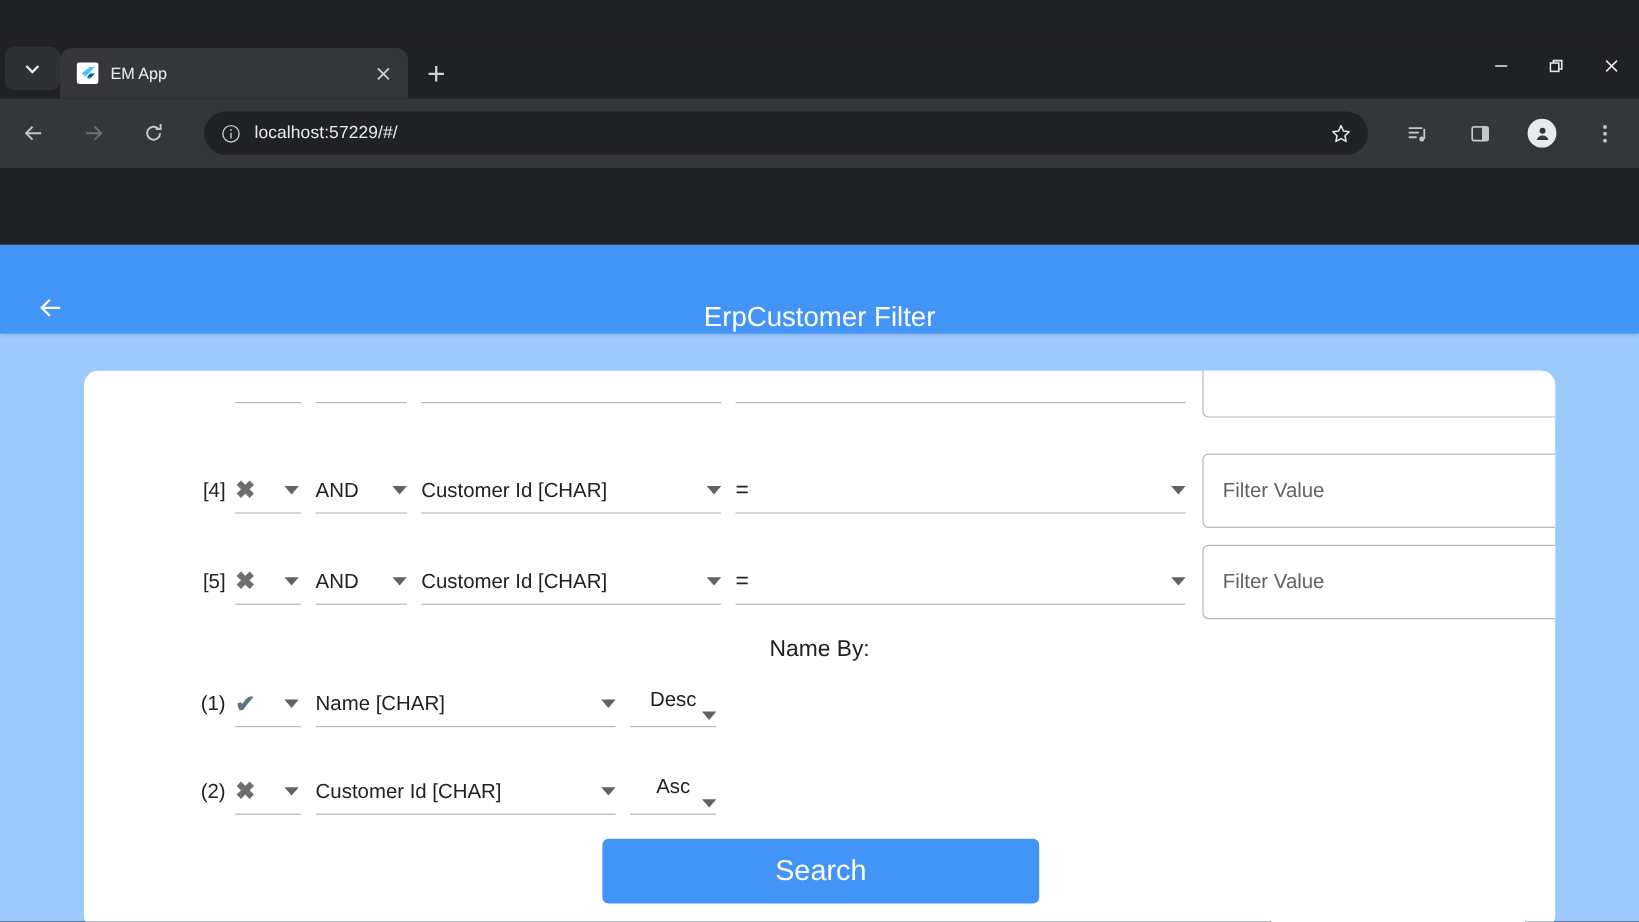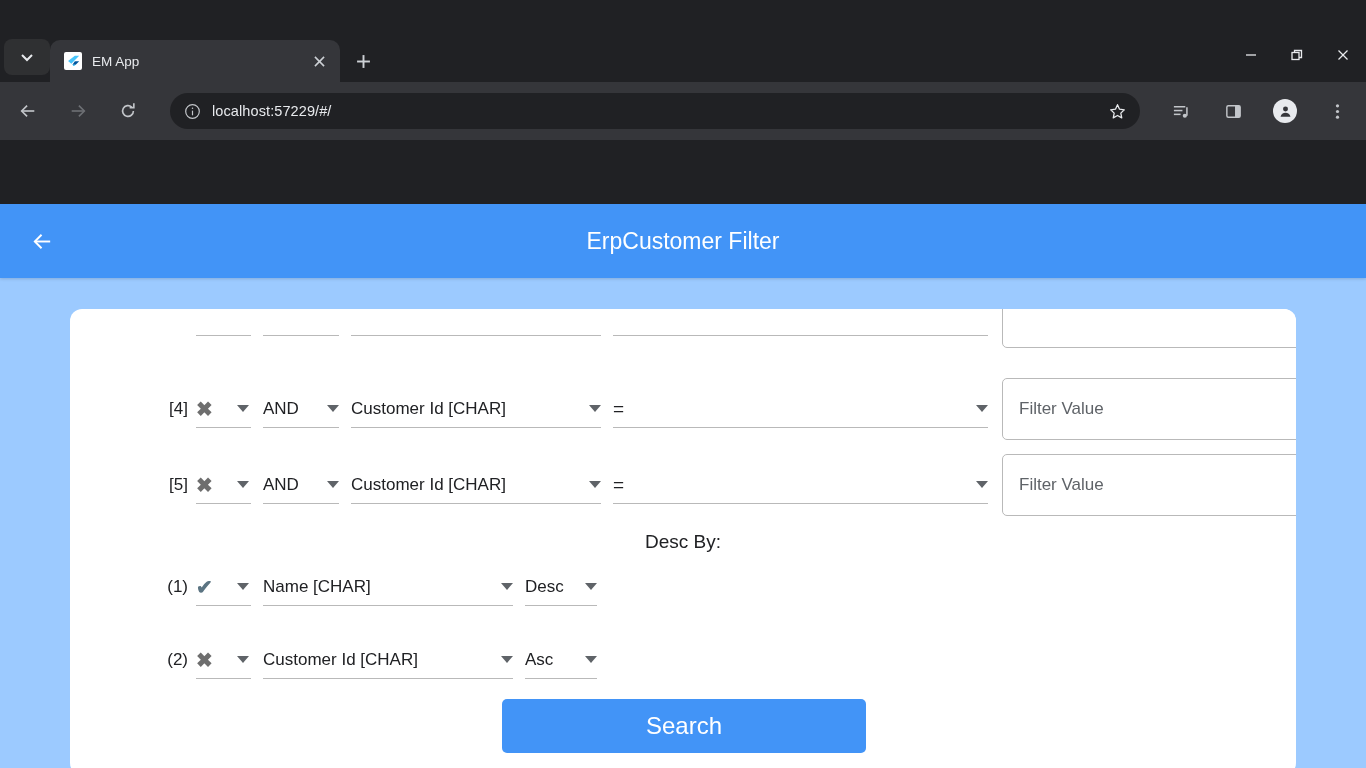--- a/index.html
+++ b/index.html
@@ -90,21 +90,21 @@
   .infobar-close { position:absolute; right:22px; width:28px; height:28px; display:flex; align-items:center; justify-content:center; }
   .infobar-close svg { width:13px; height:13px; stroke:#d8d8d8; stroke-width:1.5; }
 
   
   .viewport {
     position:absolute; left:0; top:172px; width:1366px; height:592px;
     background:#9ccaff; overflow:hidden;
   }
   .appbar {
     height: 74px; background:#4294f7;
-    display:flex; align-items:center; padding: 0 20px; position:relative;
+    display:flex; align-items:flex-end; padding: 0 20px; position:relative;
     box-shadow: 0 1px 3px rgba(0,0,0,.15);
   }
   .back-btn { width:44px; height:44px; display:flex; align-items:center; justify-content:center; }
   .back-btn svg { width:23px; height:23px; stroke:#ffffff; stroke-width:2; fill:none; }
   .appbar-title {
     position:absolute; left:0; right:0; text-align:center;
     color:#ffffff; font-size:23px; pointer-events:none;
   }
 
   .card {
@@ -136,21 +136,21 @@
 
   .fld-state { width:55px; justify-content:space-between; padding-right:2px; }
   .mark { font-size:20px; font-weight:bold; line-height:1; }
   .mark.x { color:#6e6e6e; }
   .mark.check { color:#5b7482; }
 
   .fld-logic { width:76px; justify-content:space-between; }
   .fld-field { width:250px; justify-content:space-between; }
   .fld-op { width:375px; justify-content:space-between; }
   .fld-sortfield { width:250px; justify-content:space-between; }
-  .fld-dir { width:72px; justify-content:center; }
+  .fld-dir { width:72px; justify-content:center;flex-direction:column; }
 
   .value-input {
     width: 372px; height:62px; border:1px solid #b9b9b9; border-radius:5px;
     display:flex; align-items:center; padding: 0 16px;
     font-size:17px; color:#5f6368; background:#fff; flex:0 0 auto;
   }
 
   .sortby-label {
     position:absolute; left:0; width:1226px; top:222px;
     text-align:center; font-size:19px; color:#202124;
@@ -353,21 +353,21 @@
             <span class="txt">Customer Id [CHAR]</span>
             <span class="caret"></span>
           </div>
           <div class="fld fld-op" style="margin-right:14px;">
             <span class="txt op">=</span>
             <span class="caret"></span>
           </div>
           <div class="value-input">Filter Value</div>
         </div>
 
-        <div class="sortby-label">Desc By:</div>
+        <div class="sortby-label">Name By:</div>
 
         <div class="filter-row" style="left:84px; top:240px;">
           <div class="idx">(1)</div>
           <div class="fld fld-state">
             <span class="mark check">✔</span>
             <span class="caret"></span>
           </div>
           <div class="fld fld-sortfield">
             <span class="txt">Name [CHAR]</span>
             <span class="caret"></span>

